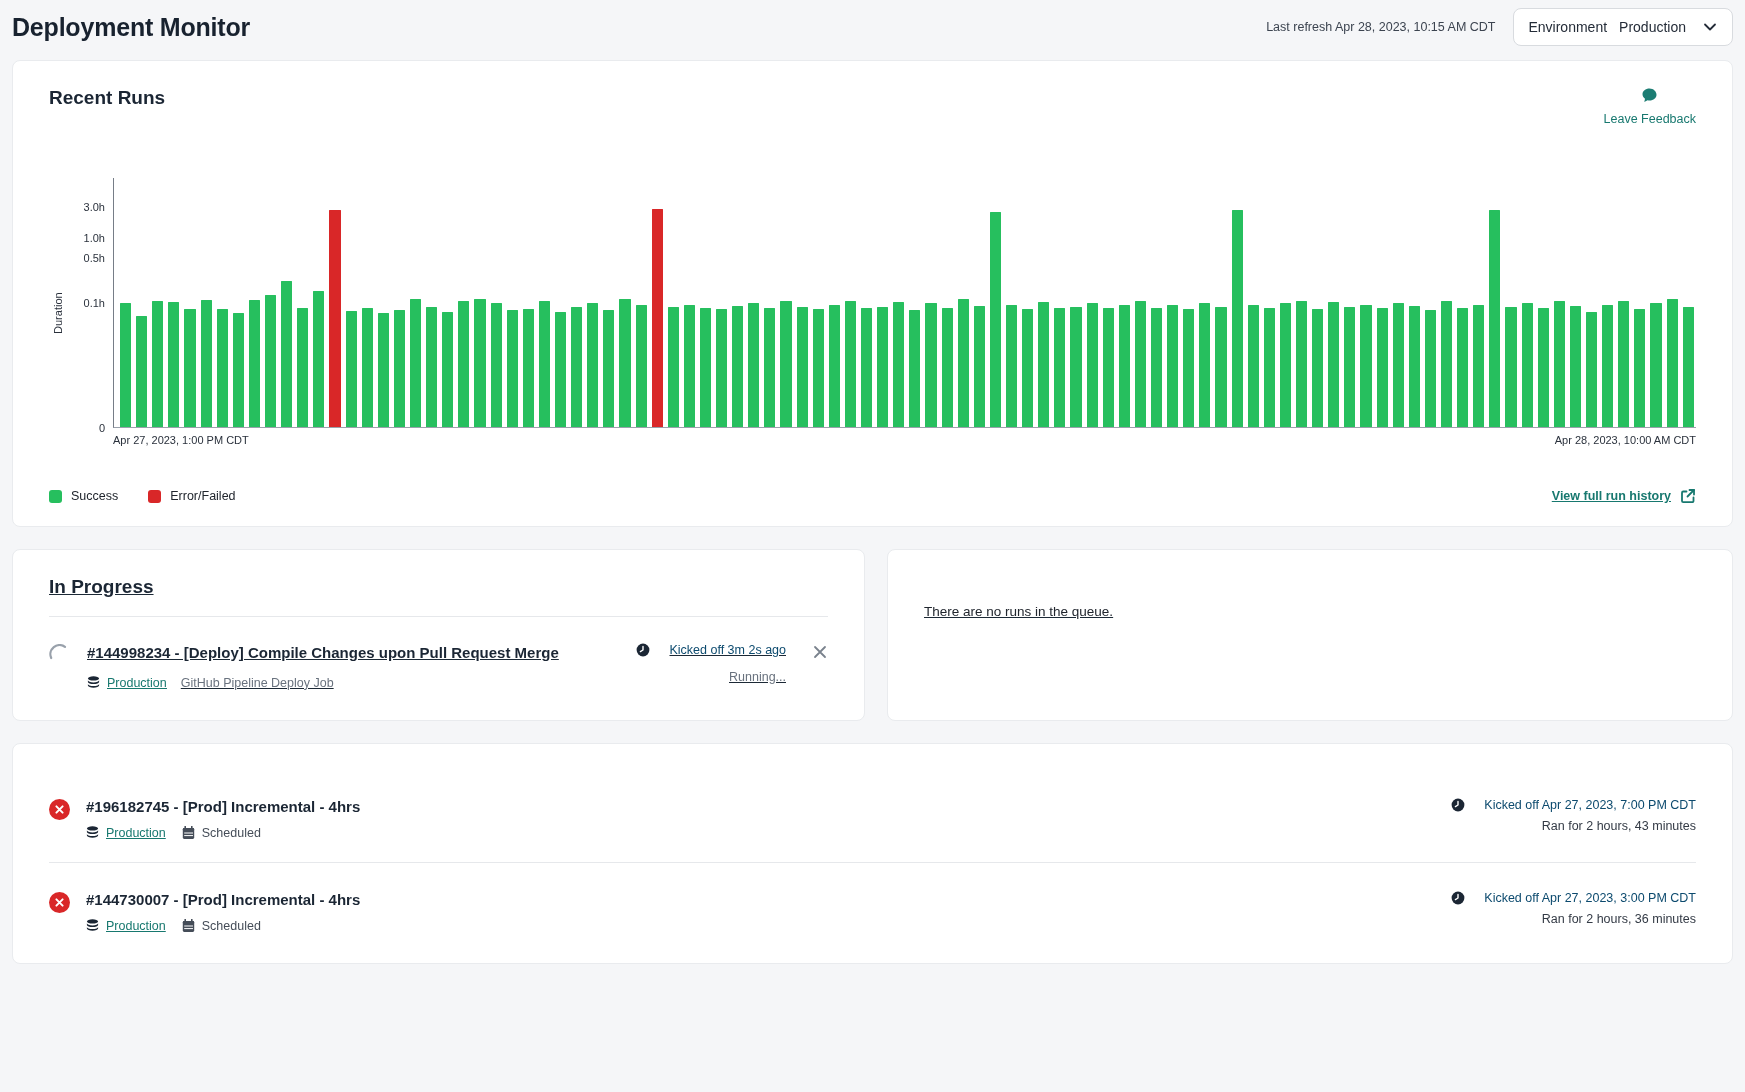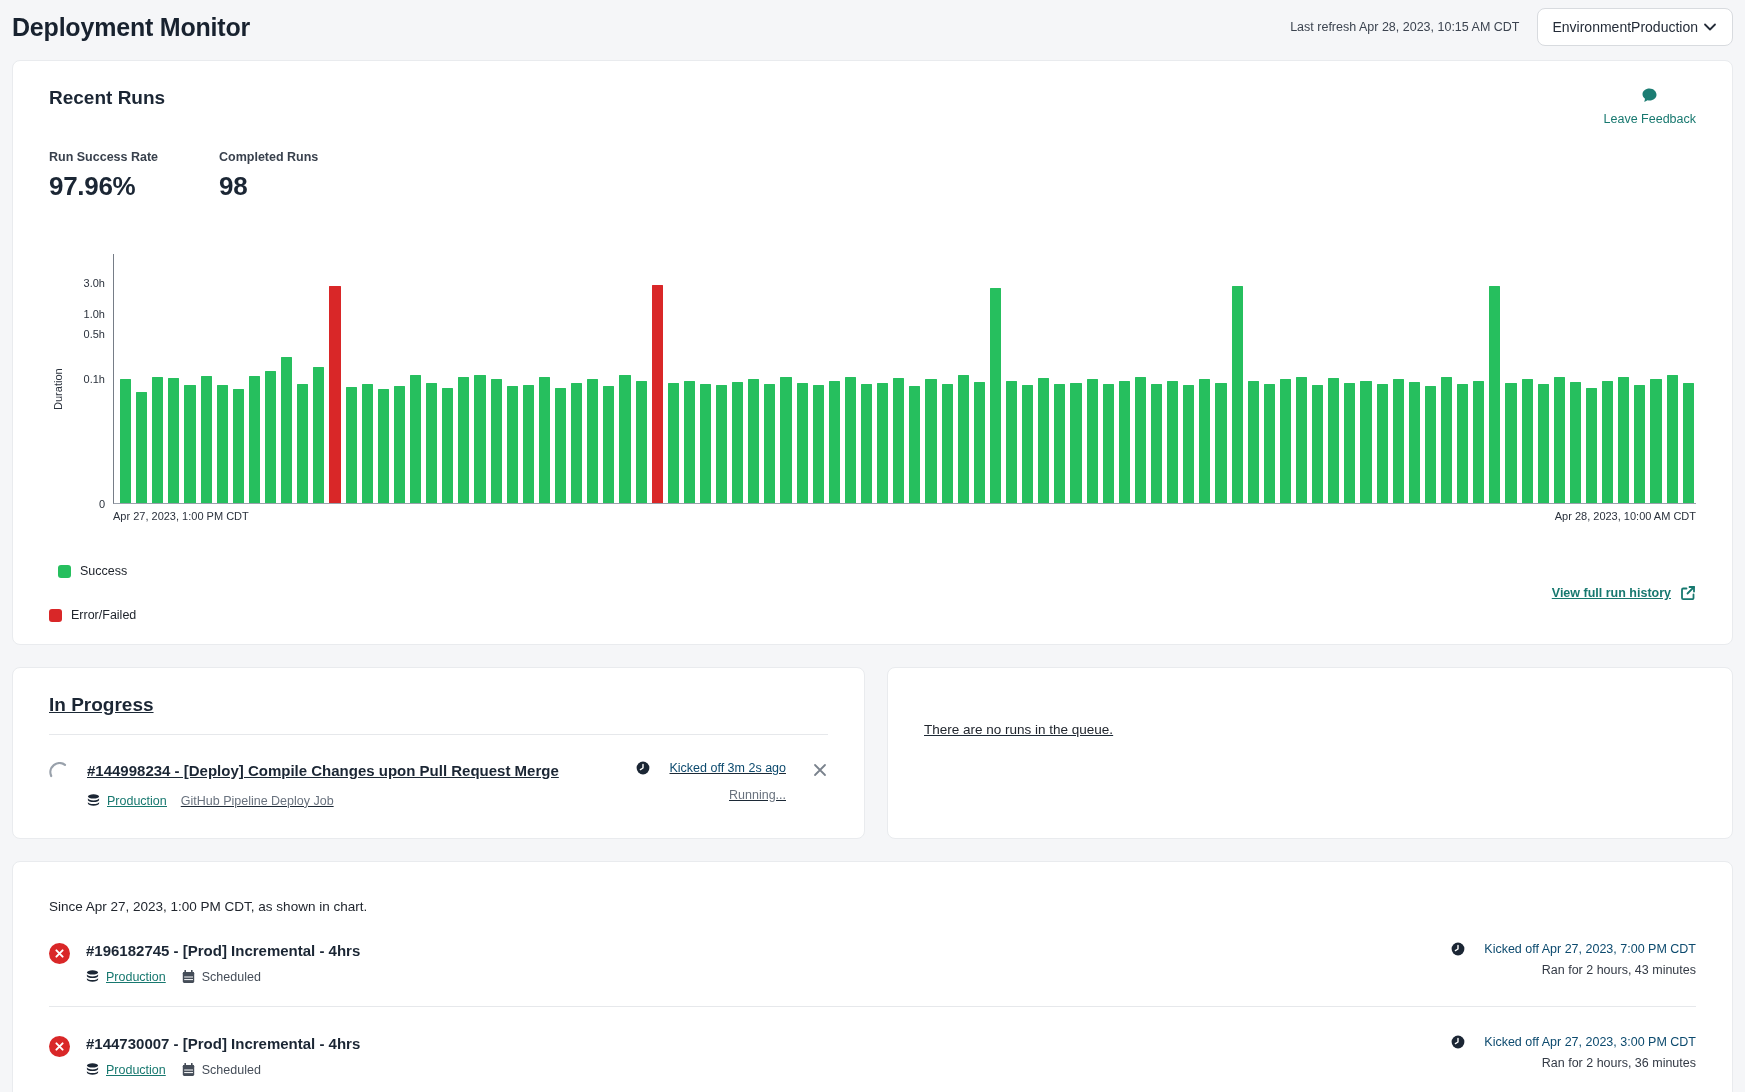--- a/index.html
+++ b/index.html
@@ -10,21 +10,21 @@
     font-family:"Liberation Sans", sans-serif;
     color:#1c2936;
     overflow:hidden;
   }
   
   .header { display:flex; align-items:center; justify-content:space-between; padding:8px 12px 14px 12px; }
   .page-title { font-size:25px; font-weight:bold; color:#18222f; letter-spacing:-0.2px; }
   .header-right { display:flex; align-items:center; gap:18px; }
   .last-refresh { font-size:12.5px; color:#3c4450; }
   .env-select {
-    display:flex; align-items:center; 
+    display:flex; align-items:center; gap:12px;
     background:#fff; border:1px solid #d8dbdf; border-radius:8px;
     padding:10px 14px; font-size:14px; color:#242c38; cursor:pointer;
   }
   .env-select .chev { margin-left:4px; display:flex; }
   
   .card {
     background:#fff; border:1px solid #e9ebee; border-radius:8px;
     margin:0 12px;
   }
   .card-h { font-size:19px; font-weight:bold; color:#1b2634; }
@@ -45,21 +45,21 @@
     font-size:11px; color:#2a313c;
   }
   .plot {
     flex:1; height:250px;
     border-left:1px solid #767d87; border-bottom:1px solid #9aa1ab;
     display:flex; align-items:flex-end; gap:5px; padding-left:6px; padding-right:2px;
   }
   .bar { flex:1 1 0; min-width:4px; border-radius:0.5px; cursor:pointer; }
   .x-labels { display:flex; justify-content:space-between; margin-left:64px; margin-top:6px; font-size:11px; color:#2a313c; }
   .rr-bottom { display:flex; justify-content:space-between; align-items:center; margin-top:42px; }
-  .legend { display:flex; gap:30px; align-items:center;flex-direction:column; }
+  .legend { display:flex; gap:30px; align-items:center; }
   .legend-item { display:flex; align-items:center; gap:9px; font-size:12.5px; color:#21262e; }
   .swatch { width:13px; height:13px; border-radius:3px; }
   .history-link { display:flex; align-items:center; gap:9px; font-size:12.5px; font-weight:bold; color:#17786f; cursor:pointer; }
   .history-link .lbl { text-decoration:underline; }
   
   .mid-row { display:grid; grid-template-columns:853px 1fr; gap:22px; margin:22px 12px 0 12px; }
   .mid-row .card { margin:0;text-decoration:underline; }
   .in-progress { padding:26px 28px 30px 28px; }
   .ip-divider { border:none; border-top:1px solid #e6e8eb; margin:18px 8px 0 8px; }
   .ip-row { display:grid; grid-template-columns:auto 1fr auto auto; gap:0 16px; margin-top:26px; padding:0 8px; align-items:start; }
@@ -116,30 +116,20 @@
     <div class="feedback-link">
       <span>
         <svg width="17" height="17" viewBox="0 0 17 17">
             <path d="M8.5 1.5c-4 0-7 2.5-7 5.7 0 1.8 1 3.4 2.5 4.5l-.7 3.3 3.3-1.7c.6.15 1.25.2 1.9.2 4 0 7-2.6 7-5.8s-3-6.2-7-6.2z" fill="#1c7d73"></path>
           </svg>
       </span>
       <span>Leave Feedback</span>
     </div>
   </div>
 
-  <div class="stats">
-    <div style="min-width:120px;">
-      <div class="stat-label">Run Success Rate</div>
-      <div class="stat-value">97.96%</div>
-    </div>
-    <div>
-      <div class="stat-label">Completed Runs</div>
-      <div class="stat-value">98</div>
-    </div>
-  </div>
 
   <div class="chart">
     <div class="y-col">
       <div class="y-axis-label">Duration</div>
 
     <div class="y-tick" style="bottom: 215px;">3.0h</div>
         <div class="y-tick" style="bottom: 184px;">1.0h</div>
         <div class="y-tick" style="bottom: 164.4px;">0.5h</div>
         <div class="y-tick" style="bottom: 119px;">0.1h</div>
         <div class="y-tick" style="bottom: -6px;">0</div>
@@ -320,21 +310,20 @@
       </button>
     </div>
   </div>
 
   <div class="card in-queue">
     <div class="iq-msg">There are no runs in the queue.</div>
   </div>
 </div>
 
 <div class="card latest-failed">
-  <div class="lf-sub">Since Apr 27, 2023, 1:00 PM CDT, as shown in chart.</div>
 
   <div class="lf-row">
     <span class="fail-badge">
       <svg width="11" height="11" viewBox="0 0 11 11">
           <path d="M2.4 2.4 L8.6 8.6 M8.6 2.4 L2.4 8.6" stroke="#fff" stroke-width="2" stroke-linecap="round"></path>
         </svg>
     </span>
     <div>
       <div class="lf-title">#196182745 - [Prod] Incremental - 4hrs</div>
       <div class="lf-meta">

